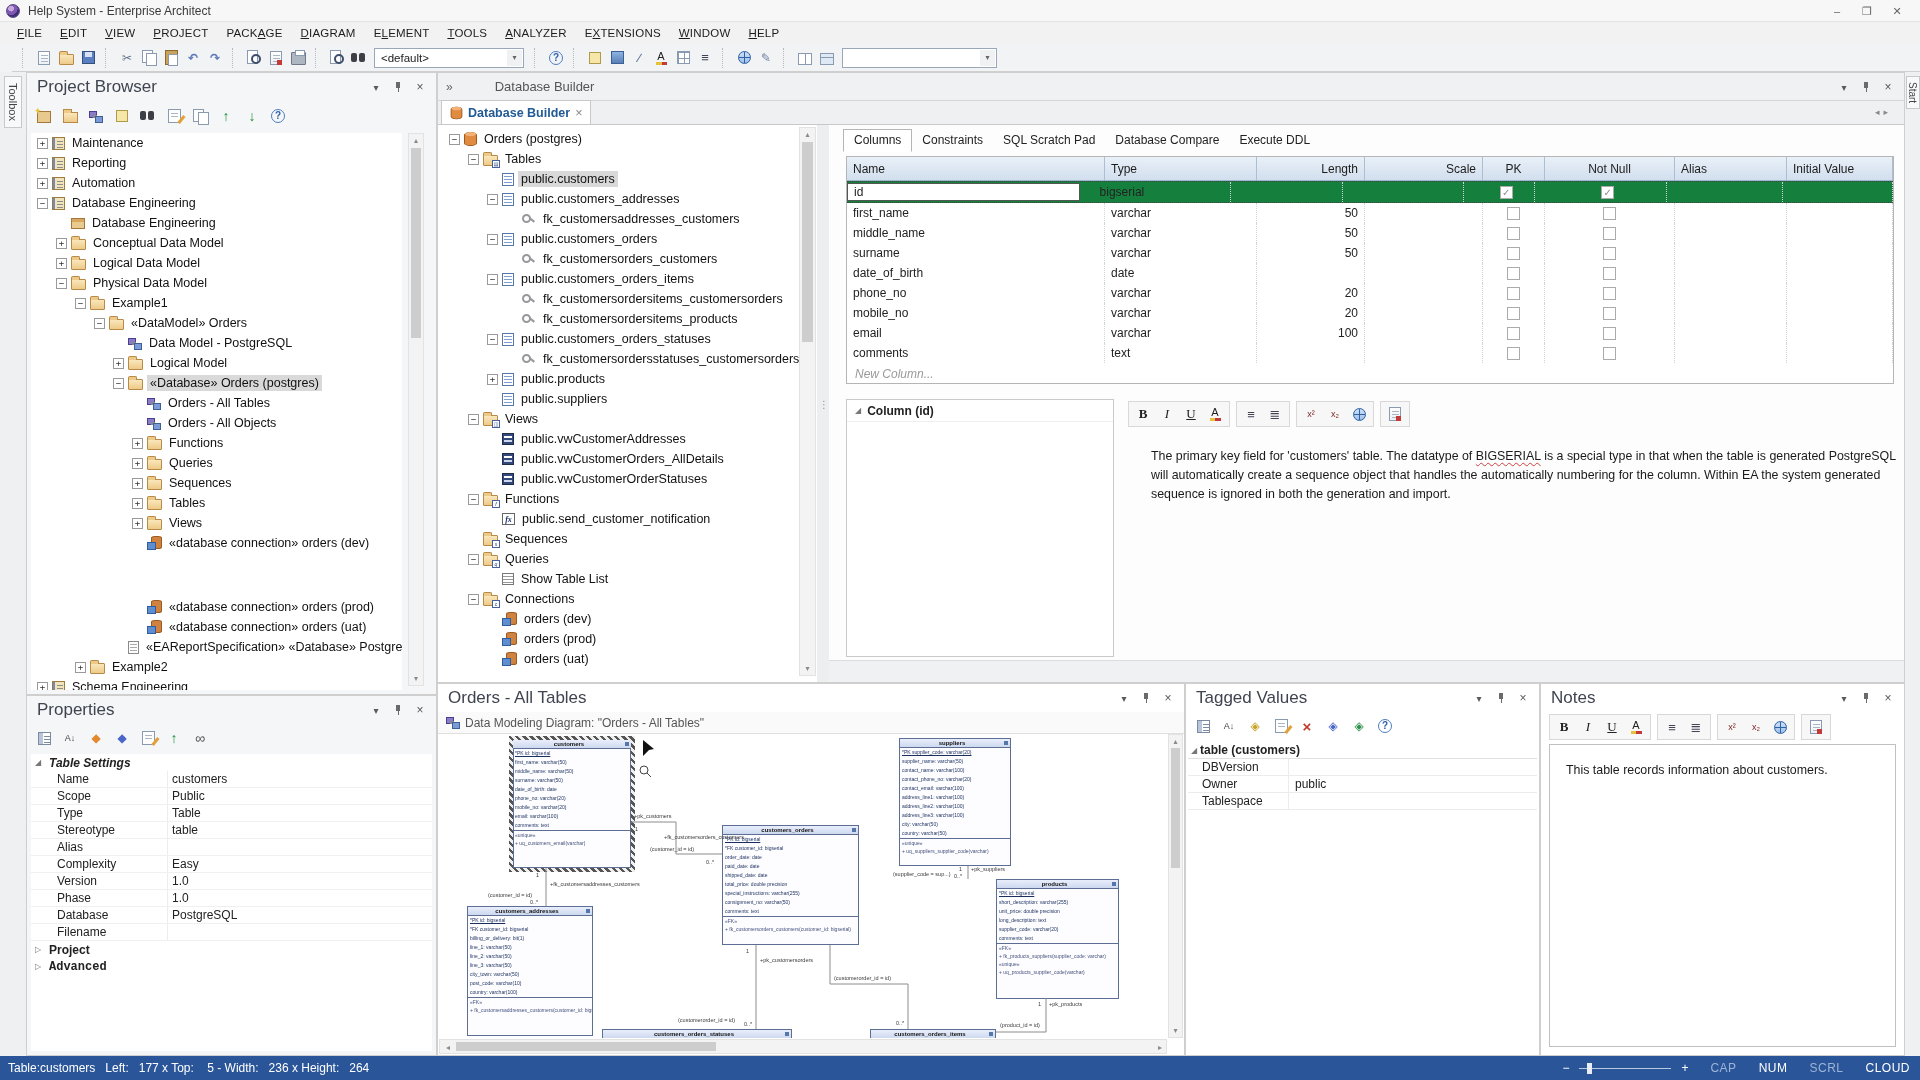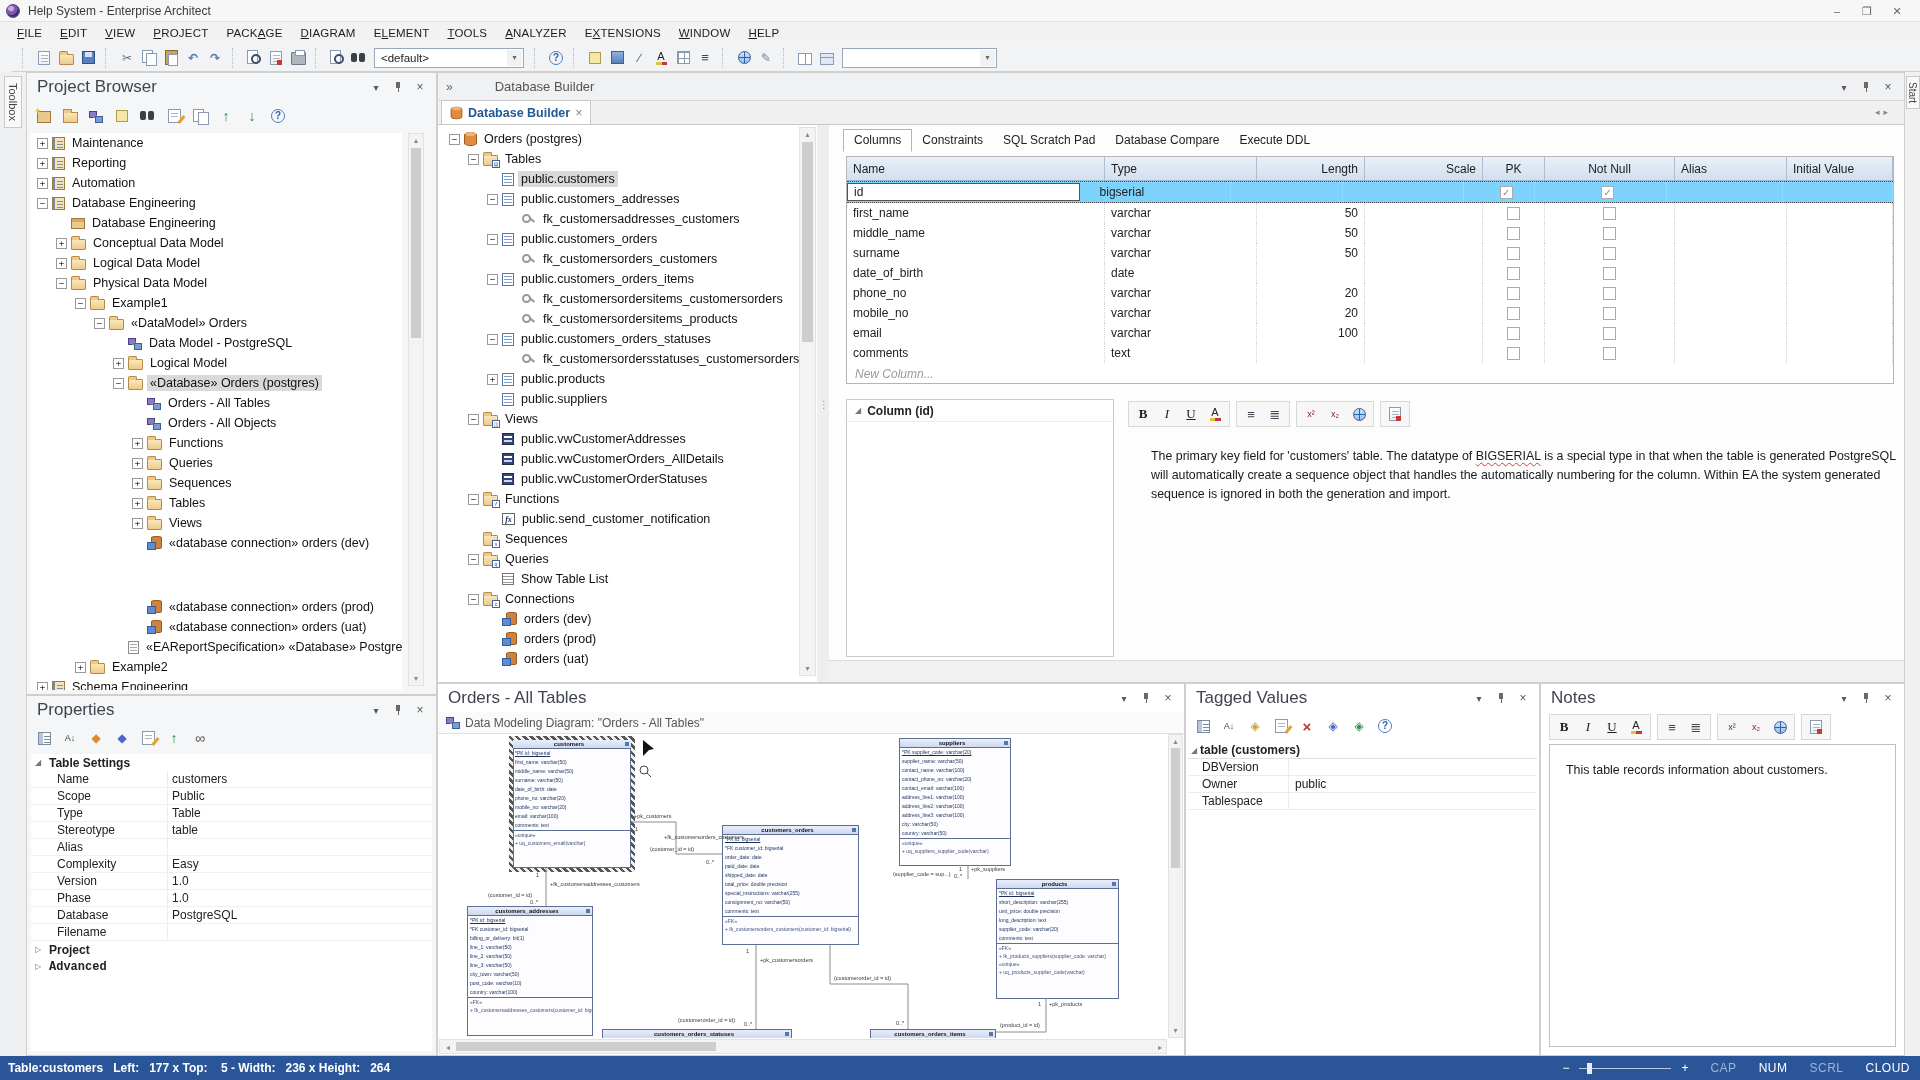--- a/index.html
+++ b/index.html
@@ -203,21 +203,21 @@
   .ctabs { display:flex; height:26px; align-items:flex-end; padding-left:14px; }
   .ctab { padding:3px 10px 4px; font-size:12px; color:#222; }
   .ctab.active { background:#fff; border:1px solid #b5b5b5; border-bottom:1px solid #fff; margin-bottom:-1px; }
   .grid { position:absolute; background:#fff; border:1px solid #b5b5b5; }
   .grow { display:flex; height:20px; }
   .grow.hdr { height:24px; background:linear-gradient(#e9f0f8,#d2dfee); border-bottom:1px solid #9eb6ce; }
   .gcell { border-right:1px dotted #ccd4dc; padding:0 6px; display:flex; align-items:center;
     overflow:hidden; white-space:nowrap; font-size:12px; }
   .grow.hdr .gcell { border-right:1px solid #aebed2; font-size:12px; color:#1c1c1c; }
   .gcell.r { justify-content:flex-end; } .gcell.c { justify-content:center; }
-  .grow.sel { background:#7dd3fc; border-top:1px dotted #444; border-bottom:1px dotted #444; height:22px;gap:14px; }
+  .grow.sel { background:#15803d; border-top:1px dotted #444; border-bottom:1px dotted #444; height:22px;gap:14px; }
   .grow.sel .gcell.editor { background:#fff; border:1px solid #555; margin:1px 0; }
   .cb { width:13px; height:13px; border:1px solid #ababab; background:#fff; display:inline-block;
     font-size:10px; line-height:11px; text-align:center; color:#8a8a8a; }
   .newrow { height:22px; display:flex; align-items:center; padding-left:8px; color:#9a9a9a;
     font-style:italic; font-size:12px; }
 
   
   .colbox { position:absolute; background:#fff; border:1px solid #c9c9c9; }
   .colbox .cbh { height:22px; display:flex; align-items:center; gap:6px; padding-left:8px;
     border-bottom:1px solid #eee; font-weight:bold; font-size:12px; color:#222; }
@@ -247,21 +247,21 @@
   .ent .ops { border-top:1px solid #5c6e94; }
   .ent .op { padding:0 2px; line-height:8px; white-space:nowrap; overflow:hidden; color:#44507c; }
   .ent.sel { border:4px solid transparent;
     border-image:repeating-linear-gradient(45deg,#555 0 2.5px,#efefef 2.5px 5px) 4;
     box-shadow:0 0 0 1px #5c6e94 inset; }
   .connsvg { position:absolute; left:0; top:0; pointer-events:none; }
 
   
   .statusbar { position:absolute; left:0; top:1056px; width:1920px; height:24px; background:#2a5699;
     color:#fff; display:flex; align-items:center; font-size:12px; }
-  .statusleft { padding-left:8px; white-space:pre;font-weight:bold; }
+  .statusleft { padding-left:8px; white-space:pre; }
   .statusright { position:absolute; right:10px; display:flex; align-items:center; gap:0; }
   .zoomtrack { width:92px; height:1px; background:#b9c8e0; position:relative; margin:0 10px; }
   .zoomthumb { position:absolute; left:8px; top:-5px; width:5px; height:11px; background:#e8edf5; }
   .sind { margin-left:22px; letter-spacing:.5px; }
   .sind.off { color:#9db4d6; }
 </style>
 </head>
 <body>
 
 <div class="app">
@@ -606,21 +606,21 @@
           <span class="tbtn">
             <span class="gi g-up"></span>
           </span>
           <span class="tbtn">
             <span class="gi g-glass"></span>
           </span>
         </div>
       <div id="props-grid" style="position:absolute;left:4px;top:58px;right:4px;bottom:4px;background:#fff;">
           <div class="prow group">
             <span class="tri">◢</span>
-            <span style="padding-left: 4px;">Table Settings</span>
+            <span style="padding-left: 4px; font-style: italic;">Table Settings</span>
           </div>
           <div class="prow">
             <span class="pl">Name</span>
             <span class="pv">customers</span>
           </div>
           <div class="prow">
             <span class="pl">Scope</span>
             <span class="pv">Public</span>
           </div>
           <div class="prow">

